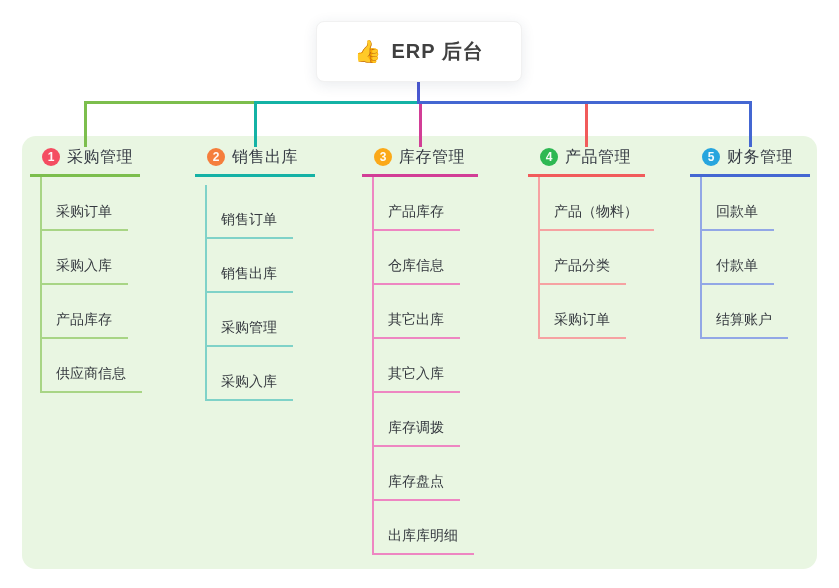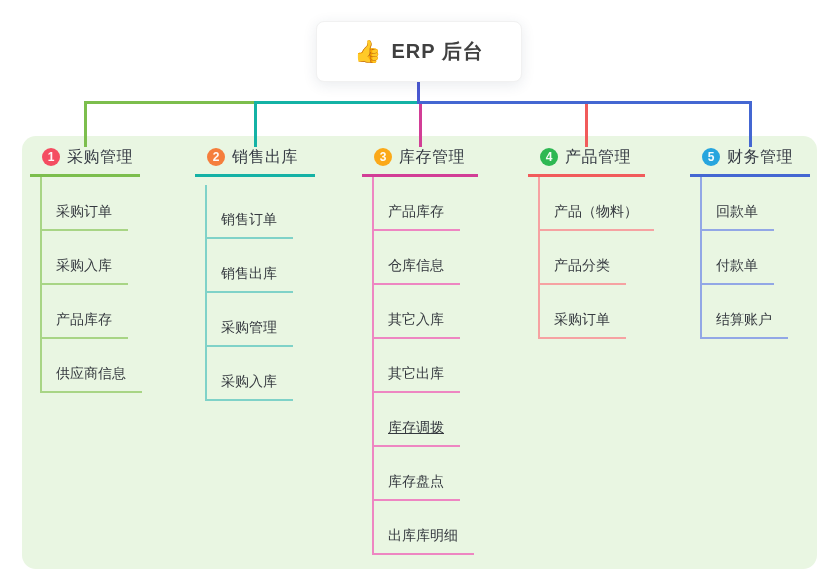--- a/index.html
+++ b/index.html
@@ -111,23 +111,23 @@
         </ul>
       </div>
       <div class="branch" style="left: 362px; top: 146px;">
         <div class="b-header" style="width: 116px; border-bottom-color: rgb(210, 62, 150);">
           <span class="b-badge" style="background: rgb(251, 169, 25);">3</span>
           <span class="b-label">库存管理</span>
         </div>
         <ul class="b-children" style="border-left-color: rgb(238, 134, 194);">
           <li style="border-bottom-color: rgb(238, 134, 194);">产品库存</li>
           <li style="border-bottom-color: rgb(238, 134, 194);">仓库信息</li>
+          <li style="border-bottom-color: rgb(238, 134, 194);">其它出库</li>
           <li style="border-bottom-color: rgb(238, 134, 194);">其它入库</li>
-          <li style="border-bottom-color: rgb(238, 134, 194);">其它出库</li>
-          <li style="border-bottom-color: rgb(238, 134, 194); text-decoration: underline;">库存调拨</li>
+          <li style="border-bottom-color: rgb(238, 134, 194);">库存调拨</li>
           <li style="border-bottom-color: rgb(238, 134, 194);">库存盘点</li>
           <li style="border-bottom-color: rgb(238, 134, 194);">出库库明细</li>
         </ul>
       </div>
       <div class="branch" style="left: 528px; top: 146px;">
         <div class="b-header" style="width: 117px; border-bottom-color: rgb(241, 91, 91);">
           <span class="b-badge" style="background: rgb(46, 184, 83);">4</span>
           <span class="b-label">产品管理</span>
         </div>
         <ul class="b-children" style="border-left-color: rgb(246, 162, 162);">

